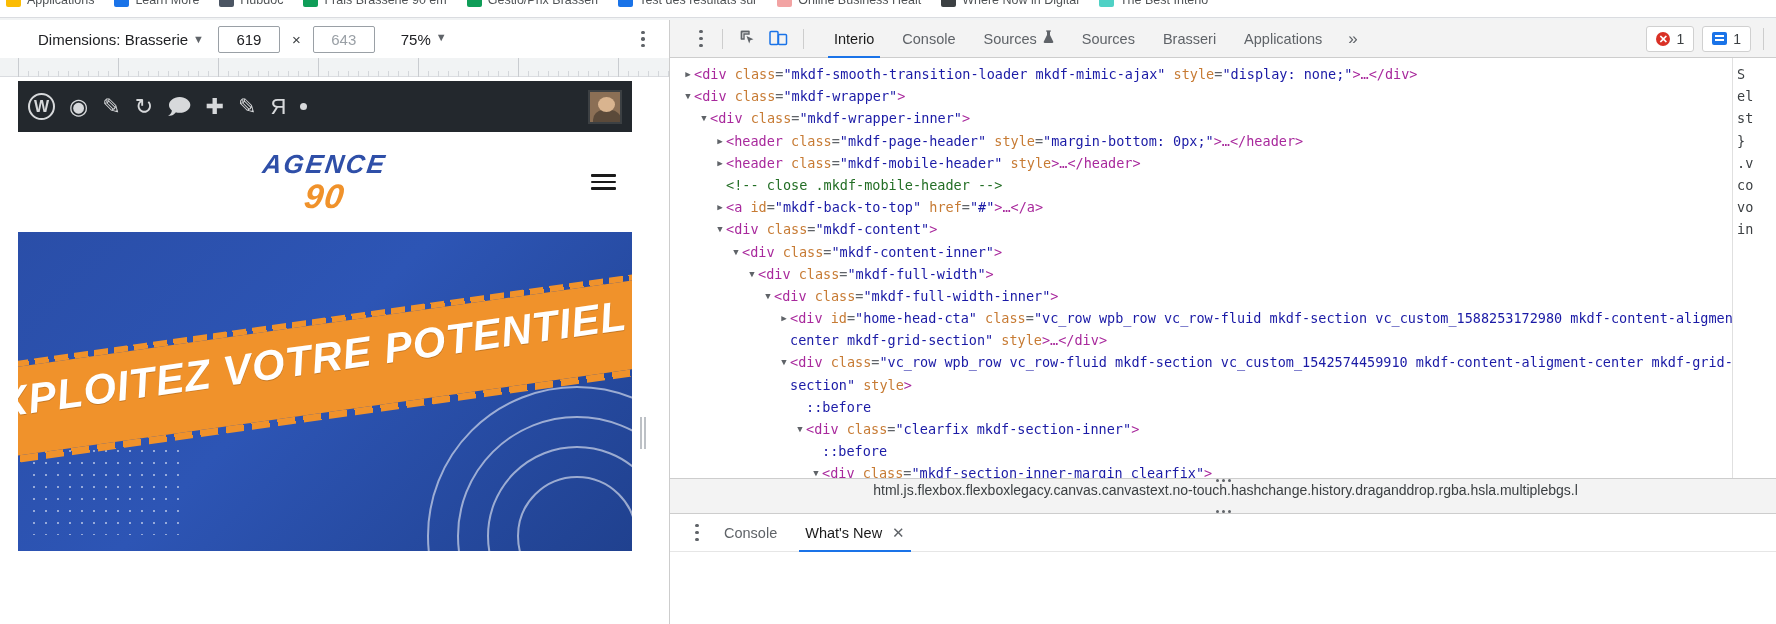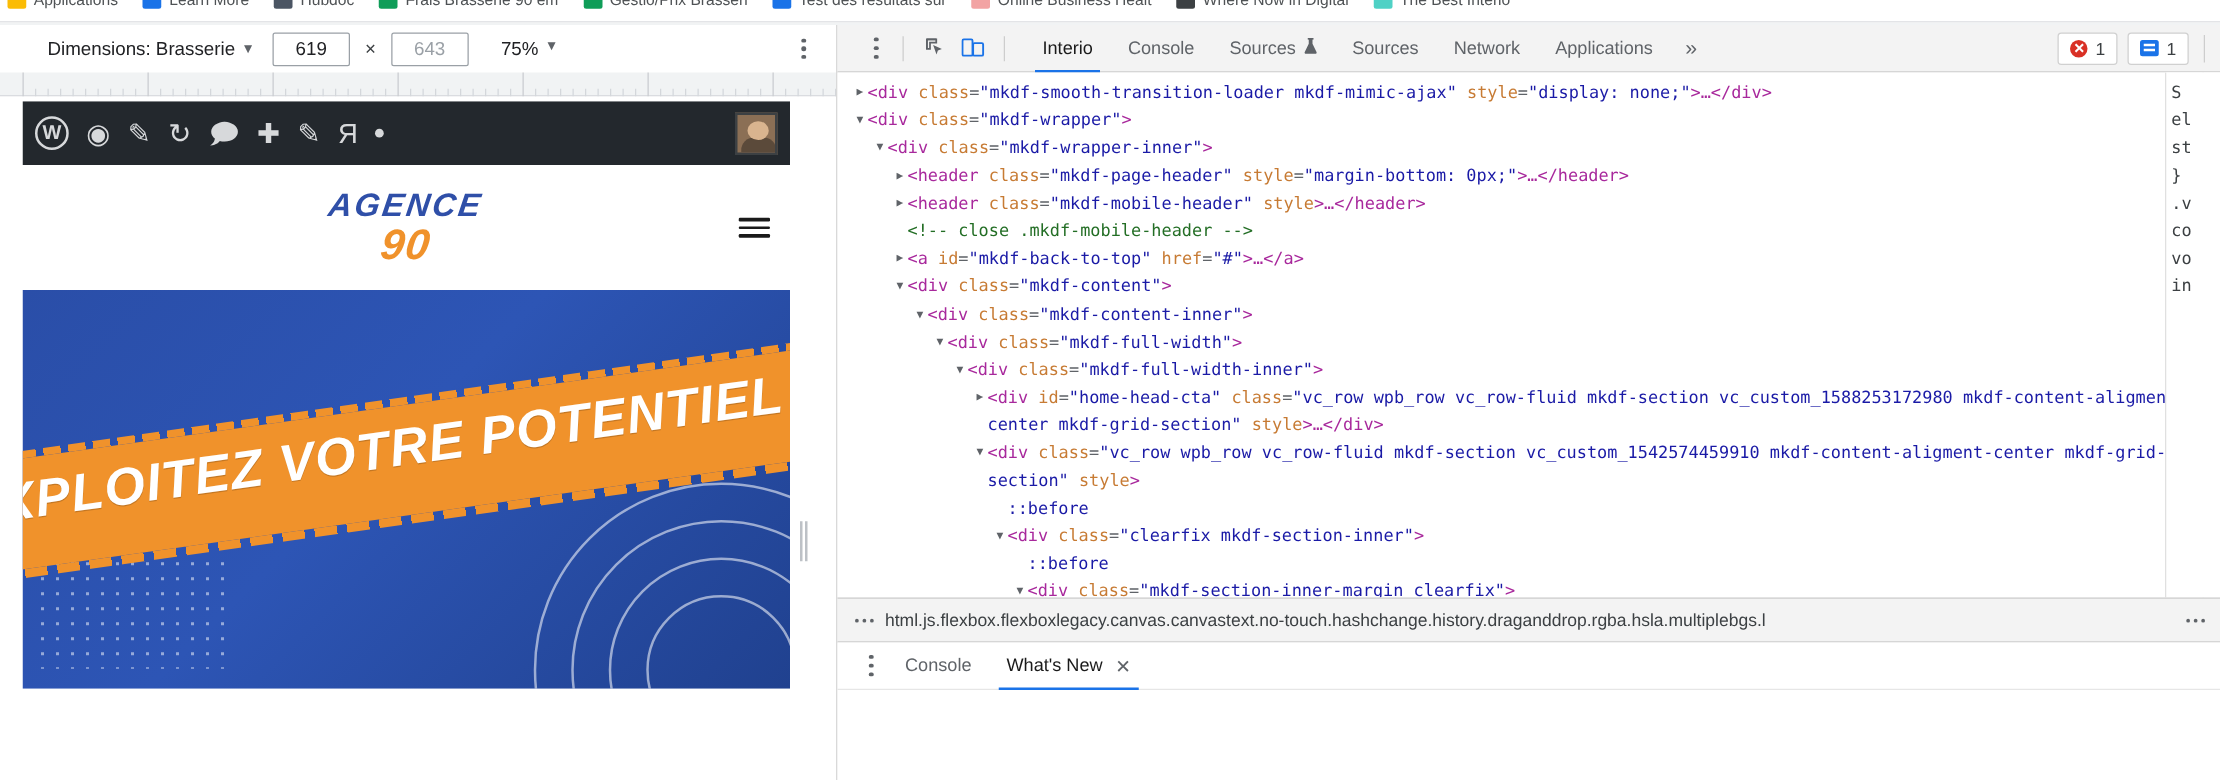--- a/index.html
+++ b/index.html
@@ -212,21 +212,21 @@
     background:#ffffff; border-left:1px solid #e0e0e0; overflow:hidden;
     font-family:"DejaVu Sans Mono", monospace; font-size:13.5px; line-height:22.2px; color:#3c4043;
     padding-top:5px;
   }
   .styles-sliver div { padding-left:4px; white-space:pre; }
 
   
   .crumbs {
     position:absolute; left:0; top:458px; width:1107px; height:36px;
     background:#f3f3f3; border-top:1px solid #cdcdcd; border-bottom:1px solid #cdcdcd;
-    display:flex; align-items:center; padding:0 8px;
+    display:flex; align-items:center; padding:0 8px;flex-direction:column;
   }
   .crumb-dots { width:26px; display:flex; align-items:center; justify-content:center; gap:3px; }
   .crumb-dots i { width:3px; height:3px; border-radius:50%; background:#5f6368; display:block; }
   .crumb-text {
     flex:1; font-family:"Liberation Sans", sans-serif; font-size:14px; color:#3c4043;
     overflow:hidden; white-space:nowrap; text-overflow:clip; padding-left:4px;
   }
   .crumb-ell { width:26px; display:flex; align-items:center; justify-content:center; gap:3px; }
   .crumb-ell i { width:3px; height:3px; border-radius:50%; background:#5f6368; display:block; }
 
@@ -461,21 +461,21 @@
             <span>Sources</span>
             <span><svg width="11" height="14" viewBox="0 0 11 14">
                 <path d="M4 1 h3 v4 l3.2 6.5 a1 1 0 0 1-.9 1.5 H1.7 a1 1 0 0 1-.9-1.5 L4 5 Z" fill="#5f6368"></path>
                 <rect x="3.2" y="0.4" width="4.6" height="1.3" fill="#5f6368"></rect>
               </svg></span>
           </div>
           <div class="dt-tab">
             <span>Sources</span>
           </div>
           <div class="dt-tab">
-            <span>Network</span>
+            <span>Brasseri</span>
           </div>
           <div class="dt-tab">
             <span>Applications</span>
           </div>
         </div>
       <div class="dt-more">»</div>
 
       <div class="dt-right">
         <div class="badge">
           <span class="err-dot">✕</span>

